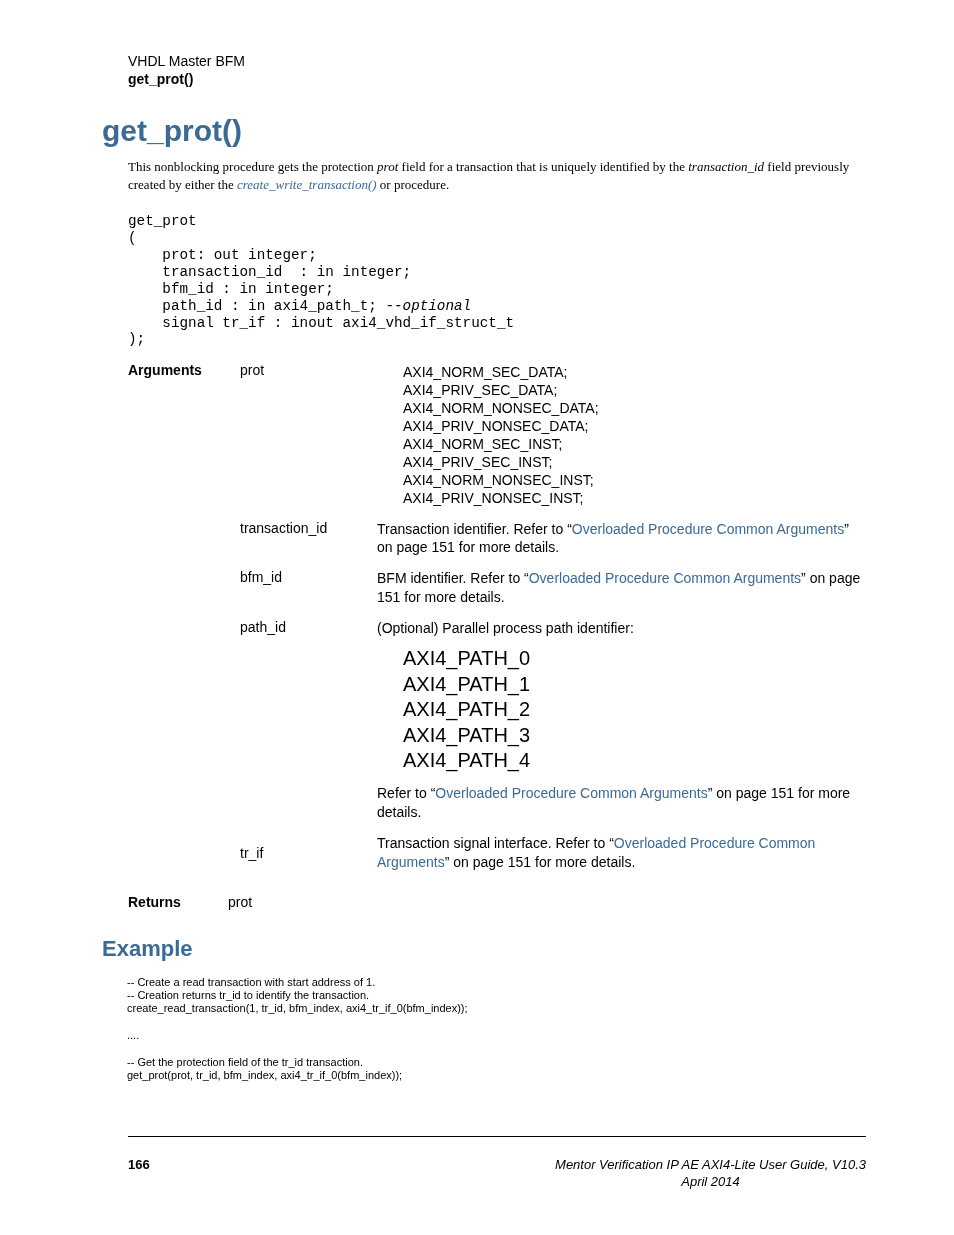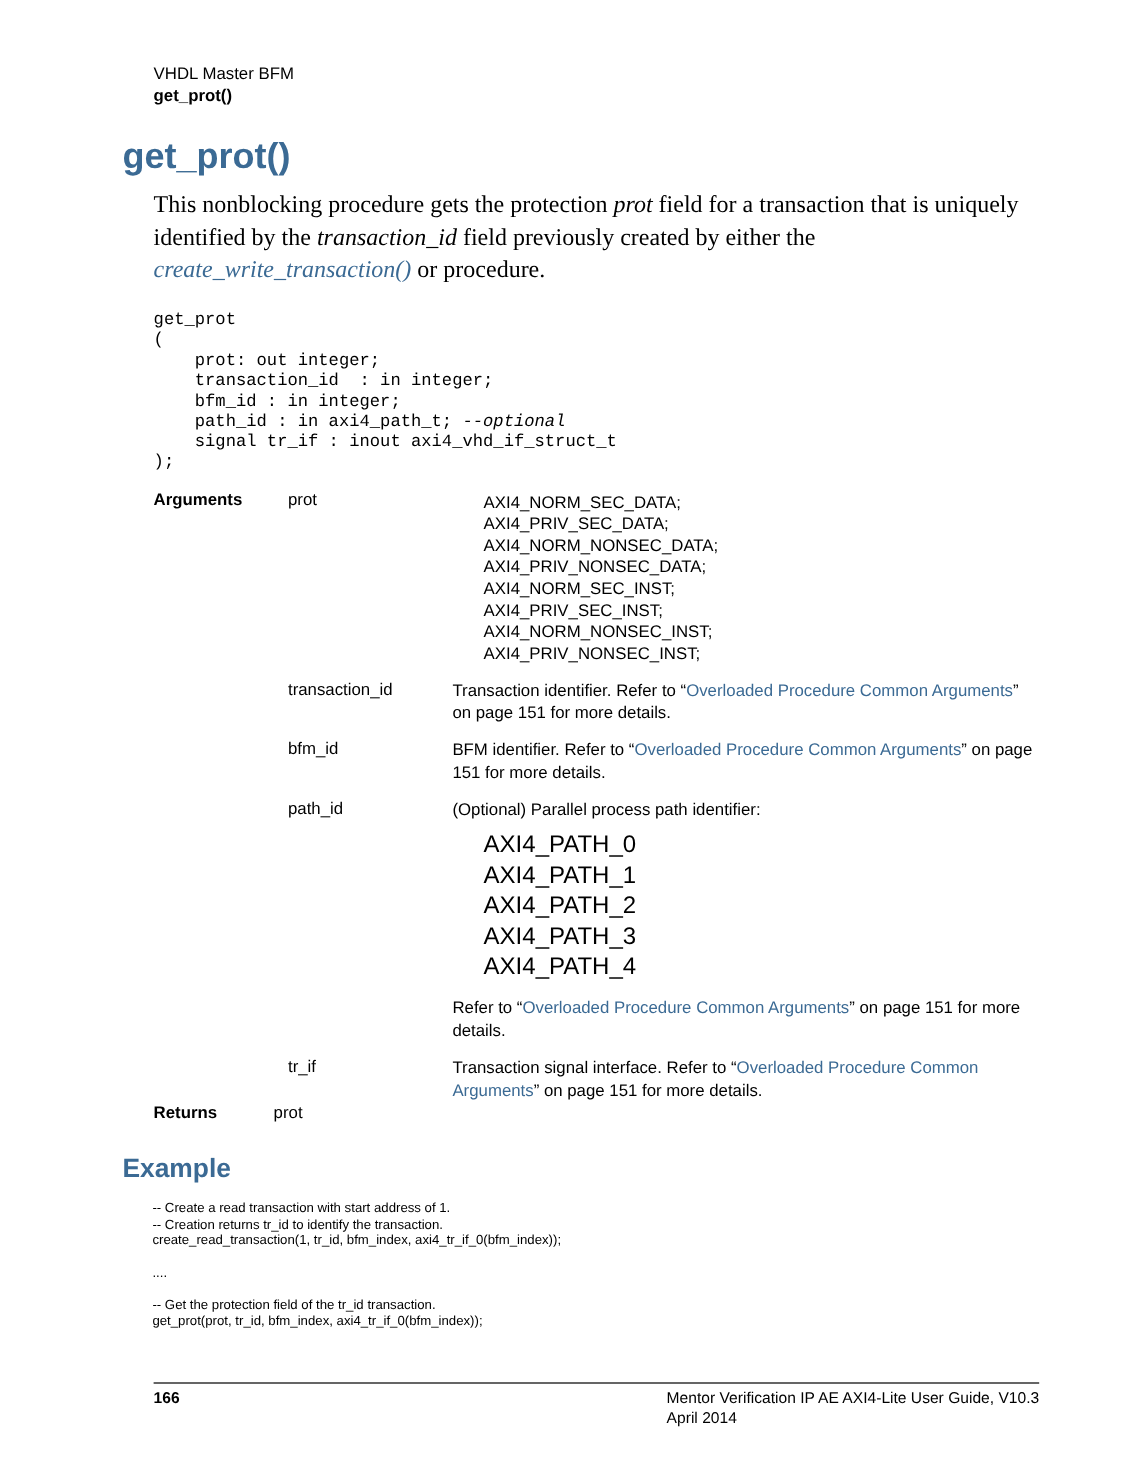--- a/index.html
+++ b/index.html
@@ -28,21 +28,21 @@
     font-weight: bold;
   }
   h1.title {
     font-family: Arial, Helvetica, sans-serif;
     font-weight: bold;
     color: #3b6a94;
     font-size: 30px;
     margin: 0 0 10px -26px;
   }
   p.intro {
-    font-size: 20px;
+    font-size: 13px;
     line-height: 1.35;
     margin: 0 0 20px 0;
   }
   .ital { font-style: italic; }
   a.link {
     color: #3b6a94;
     font-style: italic;
     text-decoration: none;
   }
   .sections {
@@ -102,28 +102,28 @@
     line-height: 1.22;
     margin: 0 0 0 -1px;
     white-space: pre;
   }
   .footer {
     position: absolute;
     left: 128px;
     right: 88px;
     bottom: 44px;
     border-top: 1px solid #000;
-    padding-top: 4px;
+    padding-top: 20px;
     font-family: Arial, Helvetica, sans-serif;
     font-size: 13px;
     display: flex;
     justify-content: space-between;
   }
   .footer .page-num { font-weight: bold; }
-  .footer .right { text-align: left; line-height: 1.3; }
+  .footer .right { text-align: center; line-height: 1.3; font-style: italic; }
 </style>
 </head>
 <body>
 
 <div class="page">
 
   <div class="header">
     <div>VHDL Master BFM</div>
     <div class="header-sub">get_prot()</div>
   </div>
@@ -189,21 +189,21 @@
 AXI4_PATH_1
 AXI4_PATH_2
 AXI4_PATH_3
 AXI4_PATH_4</pre>
         <div>
           <span>Refer to “</span><a href="#" class="link-inline">Overloaded Procedure Common Arguments</a><span>” on page 151 for more details.</span>
         </div>
       </div>
     </div>
 
-    <div class="row argrow" style="margin-bottom:2px;">
+    <div class="row argrow" style="margin-bottom:22px;align-items:center;">
       <div class="col-label"></div>
       <div class="col-argname">tr_if</div>
       <div class="col-body">
         <span>Transaction signal interface. Refer to “</span><a href="#" class="link-inline">Overloaded Procedure Common Arguments</a><span>” on page 151 for more details.</span>
       </div>
     </div>
 
     <div class="row">
       <div class="col-label">Returns</div>
       <div class="col-argname">prot</div>

